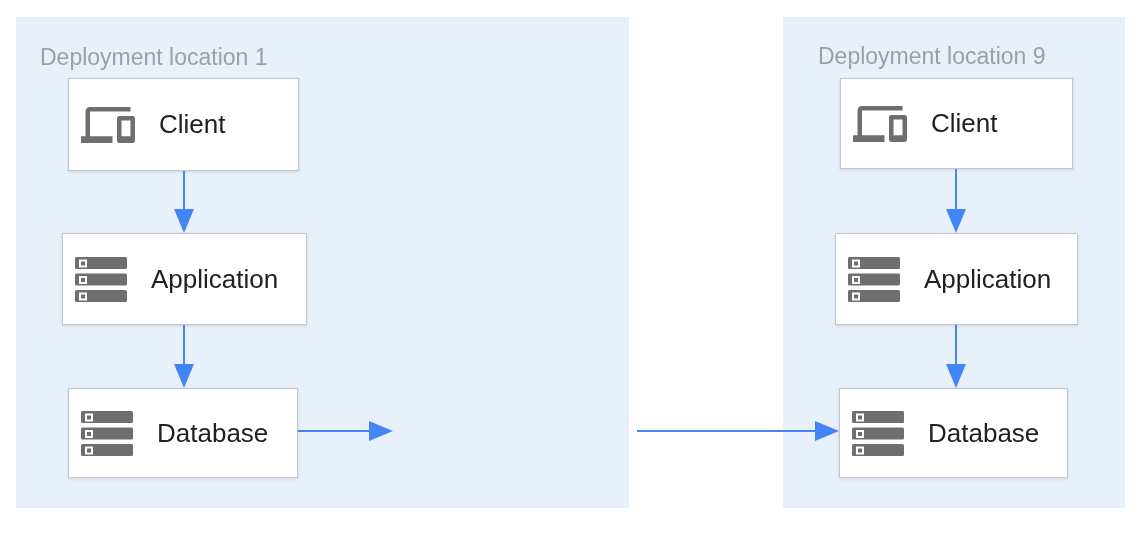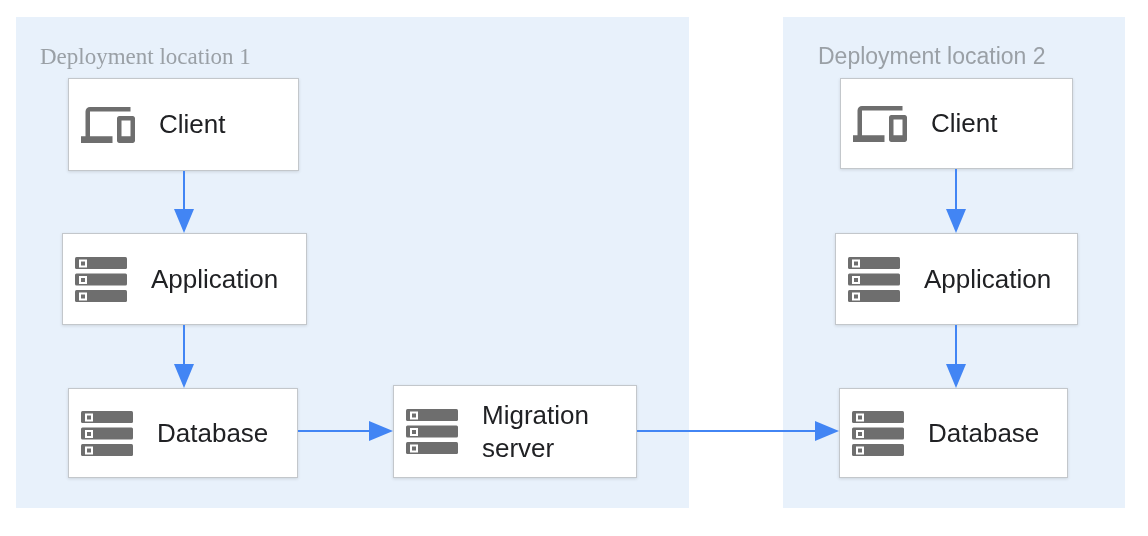--- a/index.html
+++ b/index.html
@@ -10,21 +10,21 @@
     width: 1148px;
     height: 536px;
     background: #ffffff;
     overflow: hidden;
   }
 
   .region {
     position: absolute;
     background: var(--region_background, #e8f1fb);
   }
-  #region-1 { left: 16px;  top: 17px; width: 673px; height: 491px; font-family: Liberation Serif, serif; }
+  #region-1 { left: 16px;  top: 17px; width: 613px; height: 491px; }
   #region-2 { left: 783px; top: 17px; width: 342px; height: 491px; }
 
   .region-label {
     position: absolute;
     font-size: 23px;
     line-height: 28px;
     color: var(--region_label, #9aa0a6);
     white-space: nowrap;
   }
   #region-1 .region-label { left: 24px; top: 26px; }
@@ -76,21 +76,21 @@
 </style>
 </head>
 <body>
 
 <div class="canvas">
 
   <div class="region" id="region-1">
     <div class="region-label">Deployment location 1</div>
   </div>
   <div class="region" id="region-2">
-    <div class="region-label">Deployment location 2</div>
+    <div class="region-label">Deployment location 9</div>
   </div>
 
   <div class="node" id="node-client-1">
     <span class="icon">
       <svg width="54" height="54" viewBox="0 0 24 24" aria-hidden="true">
         <path class="glyph" d="M4 6h18V4H4c-1.1 0-2 .9-2 2v11H0v3h14v-3H4V6zm19 2h-6c-.55 0-1 .45-1 1v10c0 .55.45 1 1 1h6c.55 0 1-.45 1-1V9c0-.55-.45-1-1-1zm-1 9h-4v-7h4v7z"></path>
       </svg>
     </span>
     <span class="node-label">Client</span>
   </div>
@@ -116,33 +116,20 @@
         <rect class="bar" x="0" y="16.5" width="52" height="12" rx="1.5"></rect>
         <rect class="bar" x="0" y="33" width="52" height="12" rx="1.5"></rect>
         <rect class="sq" x="5" y="3.5" width="6" height="6"></rect>
         <rect class="sq" x="5" y="20" width="6" height="6"></rect>
         <rect class="sq" x="5" y="36.5" width="6" height="6"></rect>
       </svg>
     </span>
     <span class="node-label">Database</span>
   </div>
 
-  <div class="node" id="node-migration">
-    <span class="icon">
-      <svg width="52" height="45" viewBox="0 0 52 45" aria-hidden="true">
-        <rect class="bar" x="0" y="0" width="52" height="12" rx="1.5"></rect>
-        <rect class="bar" x="0" y="16.5" width="52" height="12" rx="1.5"></rect>
-        <rect class="bar" x="0" y="33" width="52" height="12" rx="1.5"></rect>
-        <rect class="sq" x="5" y="3.5" width="6" height="6"></rect>
-        <rect class="sq" x="5" y="20" width="6" height="6"></rect>
-        <rect class="sq" x="5" y="36.5" width="6" height="6"></rect>
-      </svg>
-    </span>
-    <span class="node-label">Migration server</span>
-  </div>
 
   <div class="node" id="node-client-2">
     <span class="icon">
       <svg width="54" height="54" viewBox="0 0 24 24" aria-hidden="true">
         <path class="glyph" d="M4 6h18V4H4c-1.1 0-2 .9-2 2v11H0v3h14v-3H4V6zm19 2h-6c-.55 0-1 .45-1 1v10c0 .55.45 1 1 1h6c.55 0 1-.45 1-1V9c0-.55-.45-1-1-1zm-1 9h-4v-7h4v7z"></path>
       </svg>
     </span>
     <span class="node-label">Client</span>
   </div>
 

